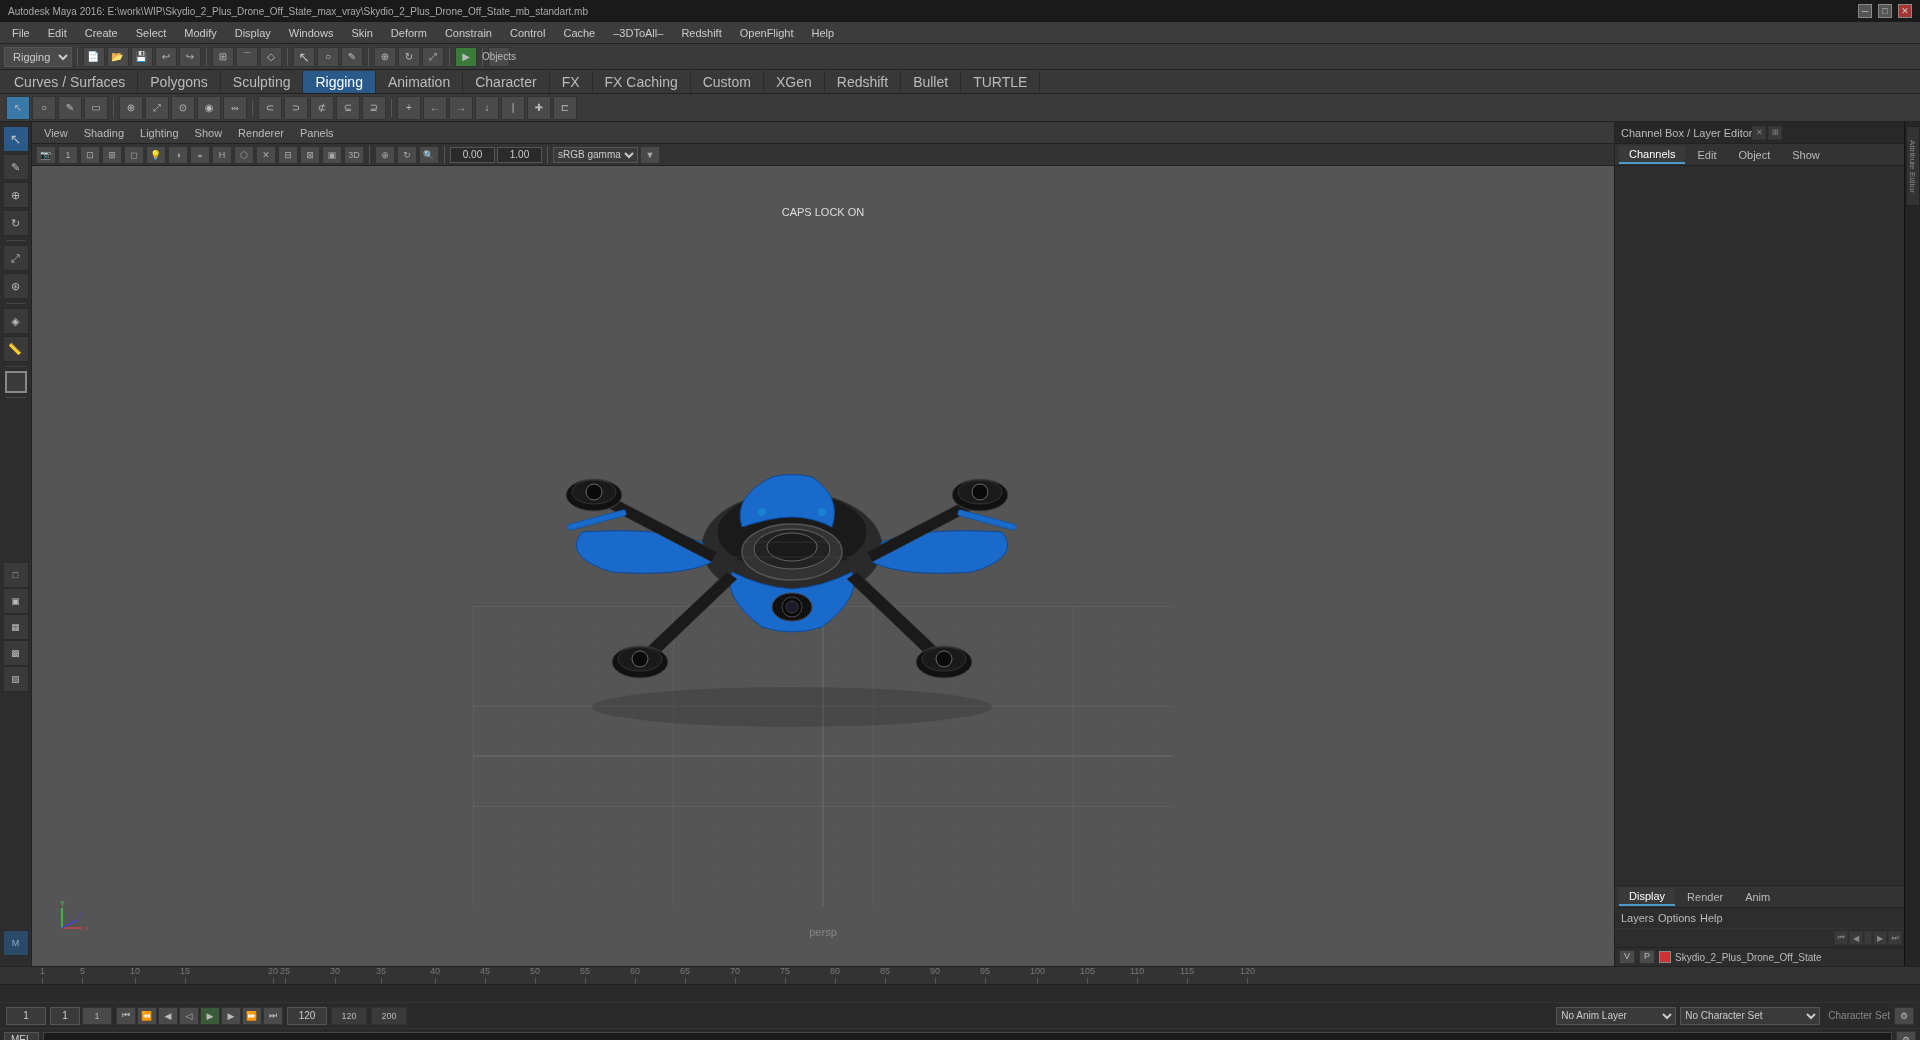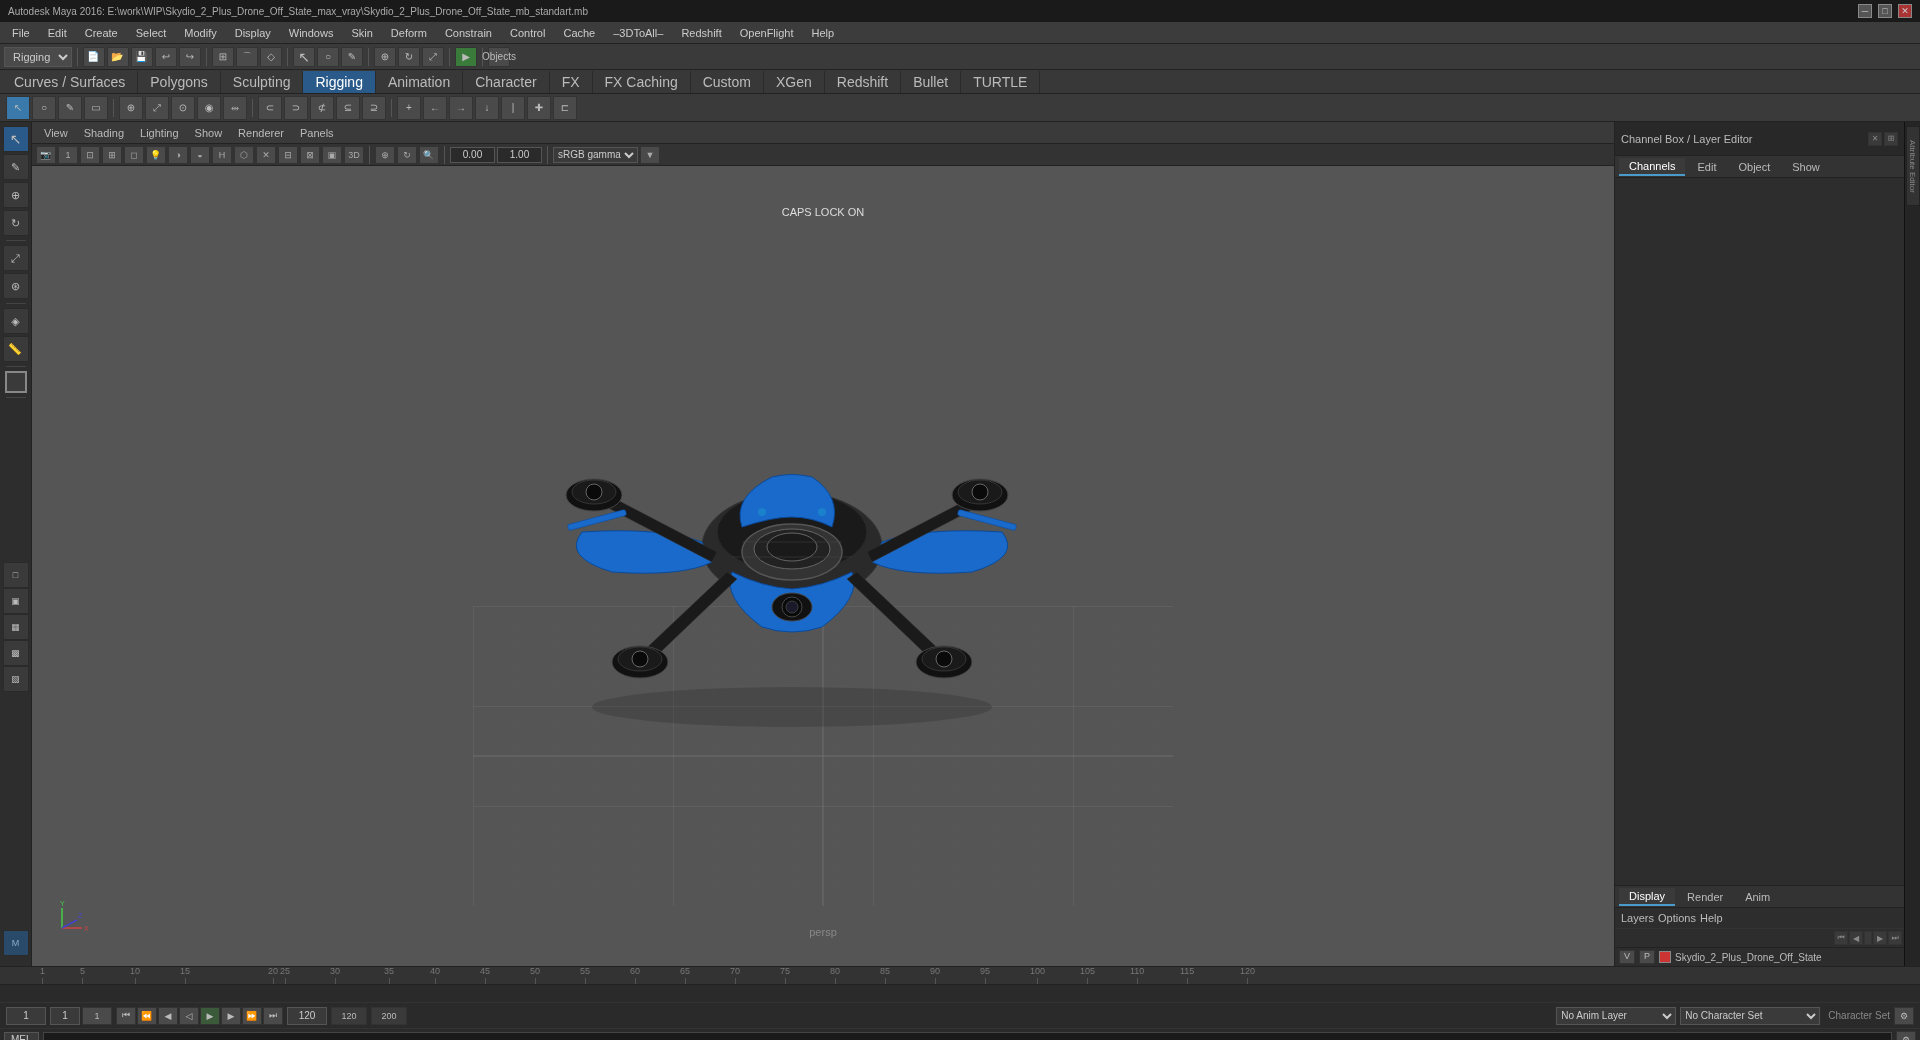--- a/index.html
+++ b/index.html
@@ -267,25 +267,25 @@
 
     
     #right-panel {
       width: 290px;
       background: #2d2d2d;
       display: flex;
       flex-direction: column;
       border-left: 1px solid #222;
     }
     #right-panel-header {
-      height: 34px;
+      height: 22px;
       background: #282828;
       display: flex;
       align-items: center;
-      justify-content: space-between;
+      justify-content: flex-start;
       padding: 0 6px;
       font-size: 11px;
       color: #bbb;
       border-bottom: 1px solid #222;
     }
     #right-panel-tabs {
       height: 22px;
       background: #333;
       display: flex;
       align-items: center;
@@ -744,21 +744,21 @@
         <div class="tl-line"></div>
     </div>
     <div class="tl-tick" style="left:280px;">
       <div class="tl-num">25</div>
         <div class="tl-line"></div>
     </div>
     <div class="tl-tick" style="left:330px;">
       <div class="tl-num">30</div>
         <div class="tl-line"></div>
     </div>
-    <div class="tl-tick" style="left:384px;">
+    <div class="tl-tick" style="left:376px;">
       <div class="tl-num">35</div>
         <div class="tl-line"></div>
     </div>
     <div class="tl-tick" style="left:430px;">
       <div class="tl-num">40</div>
         <div class="tl-line"></div>
     </div>
     <div class="tl-tick" style="left:480px;">
       <div class="tl-num">45</div>
         <div class="tl-line"></div>

